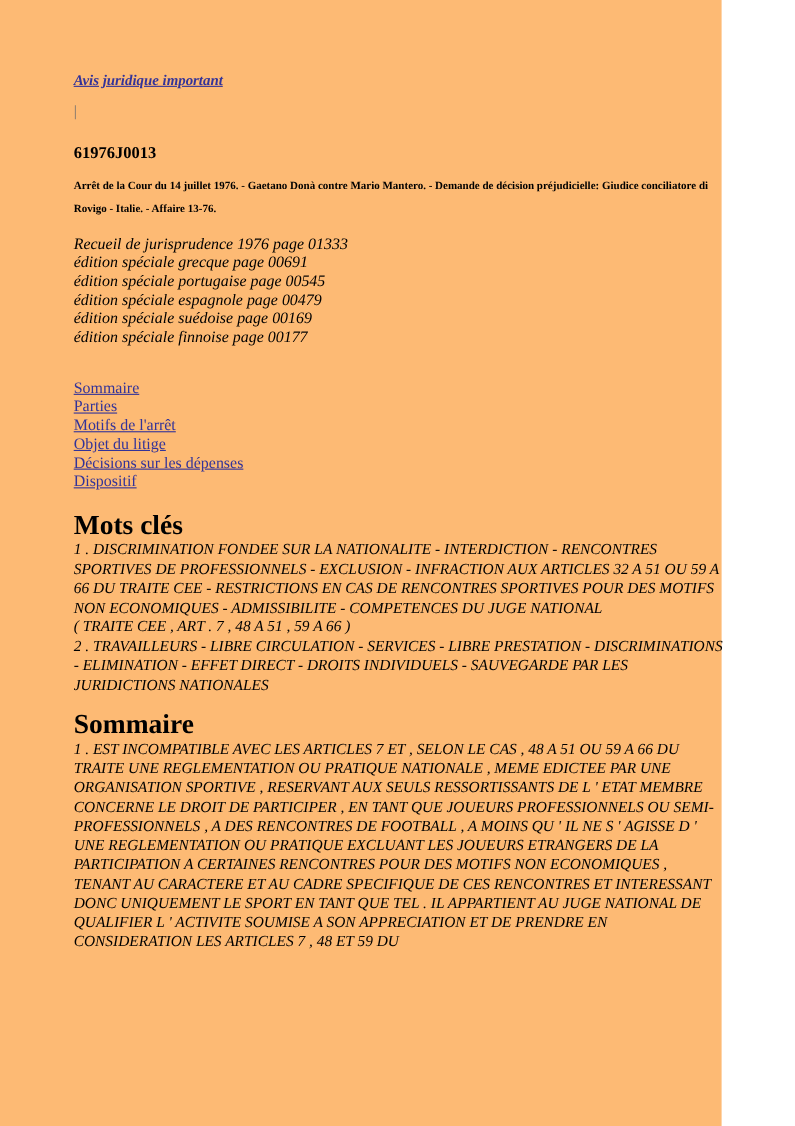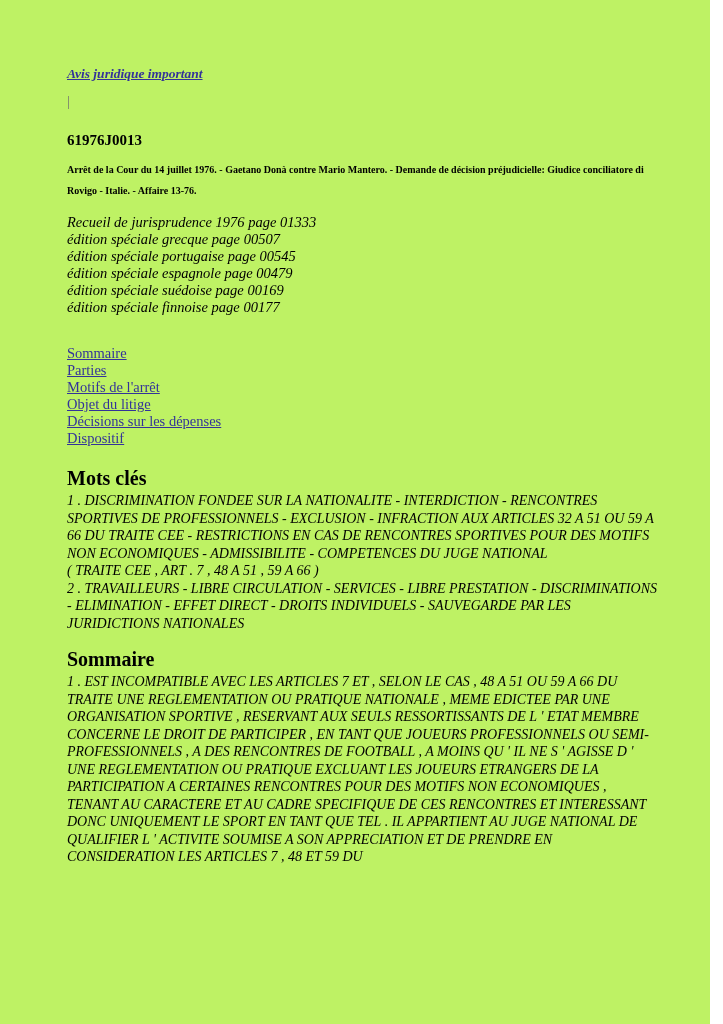--- a/index.html
+++ b/index.html
@@ -8,23 +8,23 @@
     padding: 0;
     background: #ffffff;
     width: 723px;
     height: 1024px;
     overflow: hidden;
     font-family: "Liberation Serif", "DejaVu Serif", serif;
     color: #000000;
   }
   .page {
     position: relative;
-    width: 710px;
+    width: 656px;
     height: 1024px;
-    background: #bef264;
+    background: #fdba74;
     text-decoration: underline;
   }
   .content {
     position: absolute;
     left: 67px;
     top: 64px;
     width: 592px;
   }
   a.top-link {
     display: inline-block;
@@ -64,21 +64,21 @@
     margin-top: 29px;
     font-size: 14.5px;
     line-height: 17px;
   }
   .toc a {
     color: #333399;
     text-decoration: underline;
     cursor: pointer;
   }
   h2.section-heading {
-    font-size: 20px;
+    font-size: 25px;
     font-weight: bold;
     font-family: "Liberation Serif", "DejaVu Serif", serif;
     margin: 17px 0 0 0;
     line-height: 28px;
   }
   h2.mots-cles { margin-top: 17px; }
   h2.sommaire  { margin-top: 13px; }
   p.body-par {
     font-style: italic;
     font-size: 14px;
@@ -97,21 +97,21 @@
     <a class="top-link" href="#">Avis juridique important</a>
 
     <div class="separator">|</div>
 
     <p class="celex">61976J0013</p>
 
     <p class="case-title">Arrêt de la Cour du 14 juillet 1976. - Gaetano Donà contre Mario Mantero. - Demande de décision préjudicielle: Giudice conciliatore di Rovigo - Italie. - Affaire 13-76.</p>
 
     <div class="pub-refs">
       <div>Recueil de jurisprudence 1976 page 01333</div>
-      <div>édition spéciale grecque page 00507</div>
+      <div>édition spéciale grecque page 00691</div>
       <div>édition spéciale portugaise page 00545</div>
       <div>édition spéciale espagnole page 00479</div>
       <div>édition spéciale suédoise page 00169</div>
       <div>édition spéciale finnoise page 00177</div>
     </div>
 
     <div class="toc">
       <div><a href="#">Sommaire</a></div>
       <div><a href="#">Parties</a></div>
       <div><a href="#">Motifs de l'arrêt</a></div>

